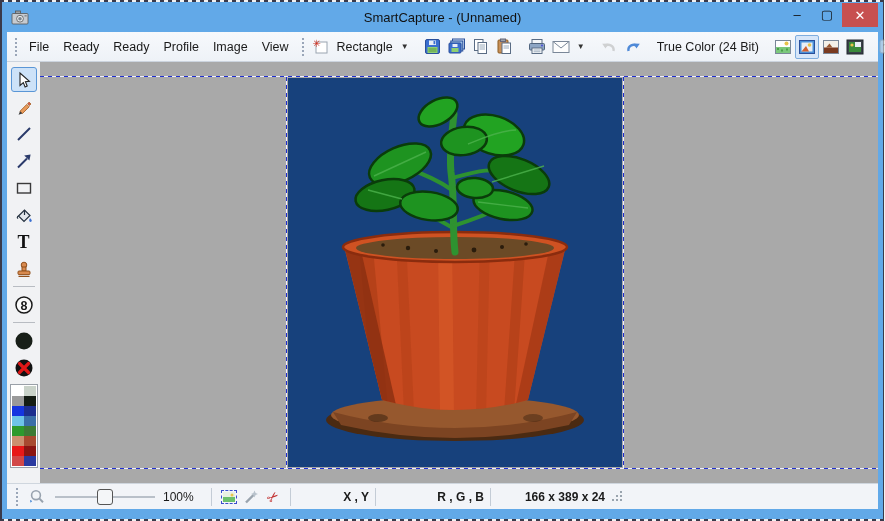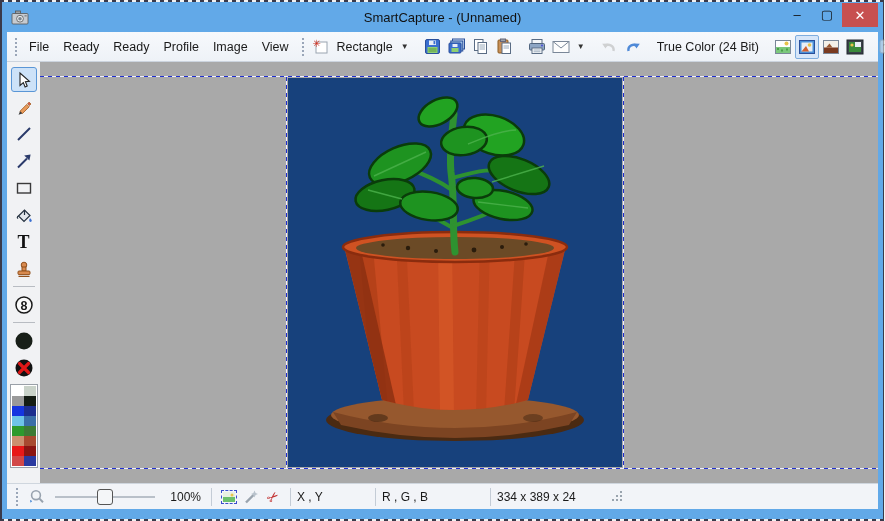--- a/index.html
+++ b/index.html
@@ -55,27 +55,27 @@
              background:repeating-linear-gradient(90deg,#1f2fd0 0 4px,#eef 4px 8px); }
   .guide-v { position:absolute; top:15px; height:391px; width:1px;
              background:repeating-linear-gradient(180deg,#1f2fd0 0 4px,#eef 4px 8px); }
   .canvas-image { position:absolute; left:248px; top:16px; width:334px; height:389px; }
 
   
   .statusbar { height:26px; background:#f2f4f8; border-top:1px solid #cfd6de;
                display:flex; align-items:center; padding:0 3px; font-size:12px; }
   .status-field { width:288px; height:20px; background:#fff; border:1px solid #b6bfca;
                   padding:2px 5px; margin-right:12px; }
-  .sb-cell { text-align:left; }
+  .sb-cell { text-align:right;font-weight:bold; }
   .sb-sep { width:1px; height:18px; background:#c4ccd6; margin:0 6px; }
   .slider { width:100px; height:18px; position:relative; margin:0 8px; }
   .slider-track { position:absolute; top:8px; left:0; right:0; height:2px; background:#b9c0c9; }
   .slider-thumb { position:absolute; top:1px; left:42px; width:16px; height:16px; background:#f4f6f8;
                   border:1px solid #555; border-radius:3px; }
-  .zoom-val { width:38px; text-align:right; margin-right:4px; }
+  .zoom-val { width:38px; margin-right:4px; }
   .sb-icon { display:flex; align-items:center; justify-content:center; width:22px; height:20px; }
   .marquee-box { width:16px; height:14px; border:1px dashed #3a4ecc; display:flex; align-items:center; justify-content:center; }
   .scissors { font-size:14px; color:#c23333; transform:rotate(-40deg); }
   .resize-grip { margin-left:6px; }
 </style>
 </head>
 <body>
 
 <div class="ants">
 <div class="window">
@@ -456,21 +456,21 @@
     </div>
     <div class="sb-icon">
       <span class="scissors">✂</span>
     </div>
 
     <div class="sb-sep"></div>
     <div class="sb-cell" style="width:72px">X , Y</div>
     <div class="sb-sep"></div>
     <div class="sb-cell" style="width:102px">R , G , B</div>
     <div class="sb-sep"></div>
-    <div class="sb-cell" style="width:108px">334 x 389 x 24</div>
+    <div class="sb-cell" style="width:108px">166 x 389 x 24</div>
 
     <svg class="resize-grip" width="13" height="13" viewBox="0 0 13 13">
       <g fill="#9aa4ae">
         <rect x="9" y="1" width="2" height="2"></rect>
               <rect x="9" y="5" width="2" height="2"></rect>
               <rect x="9" y="9" width="2" height="2"></rect>
         <rect x="5" y="5" width="2" height="2"></rect>
               <rect x="5" y="9" width="2" height="2"></rect>
         <rect x="1" y="9" width="2" height="2"></rect>
       </g>

